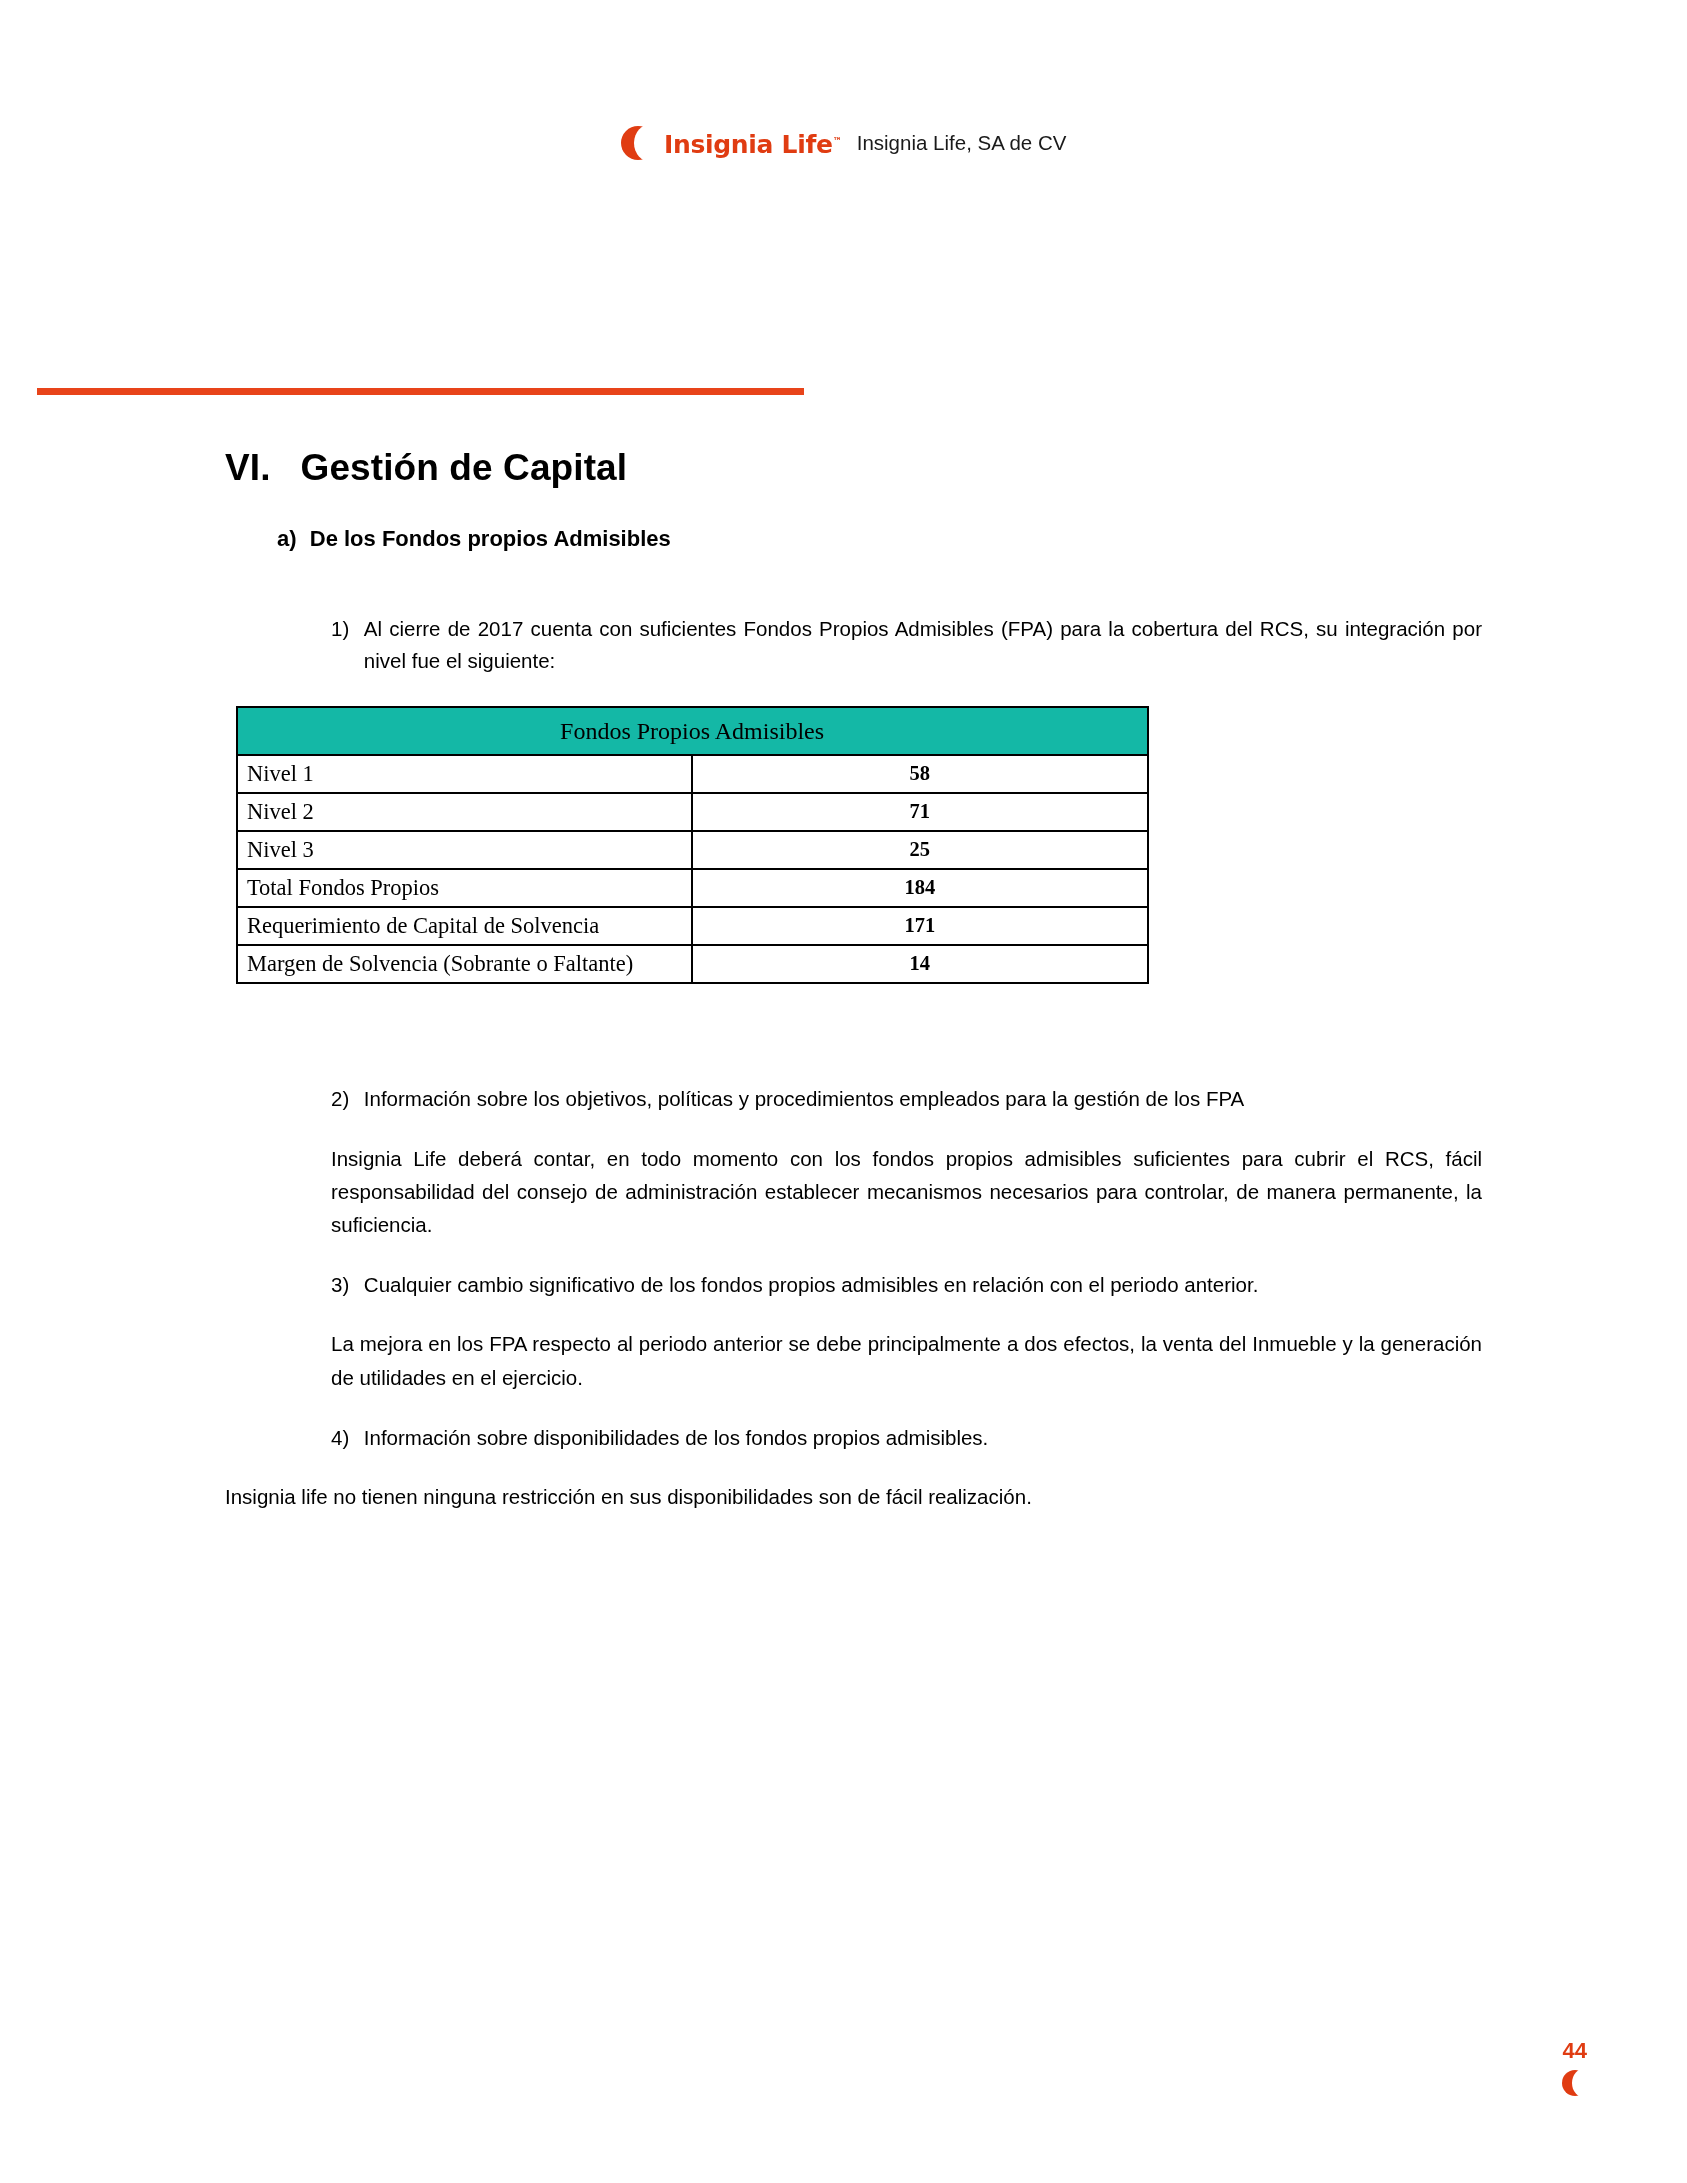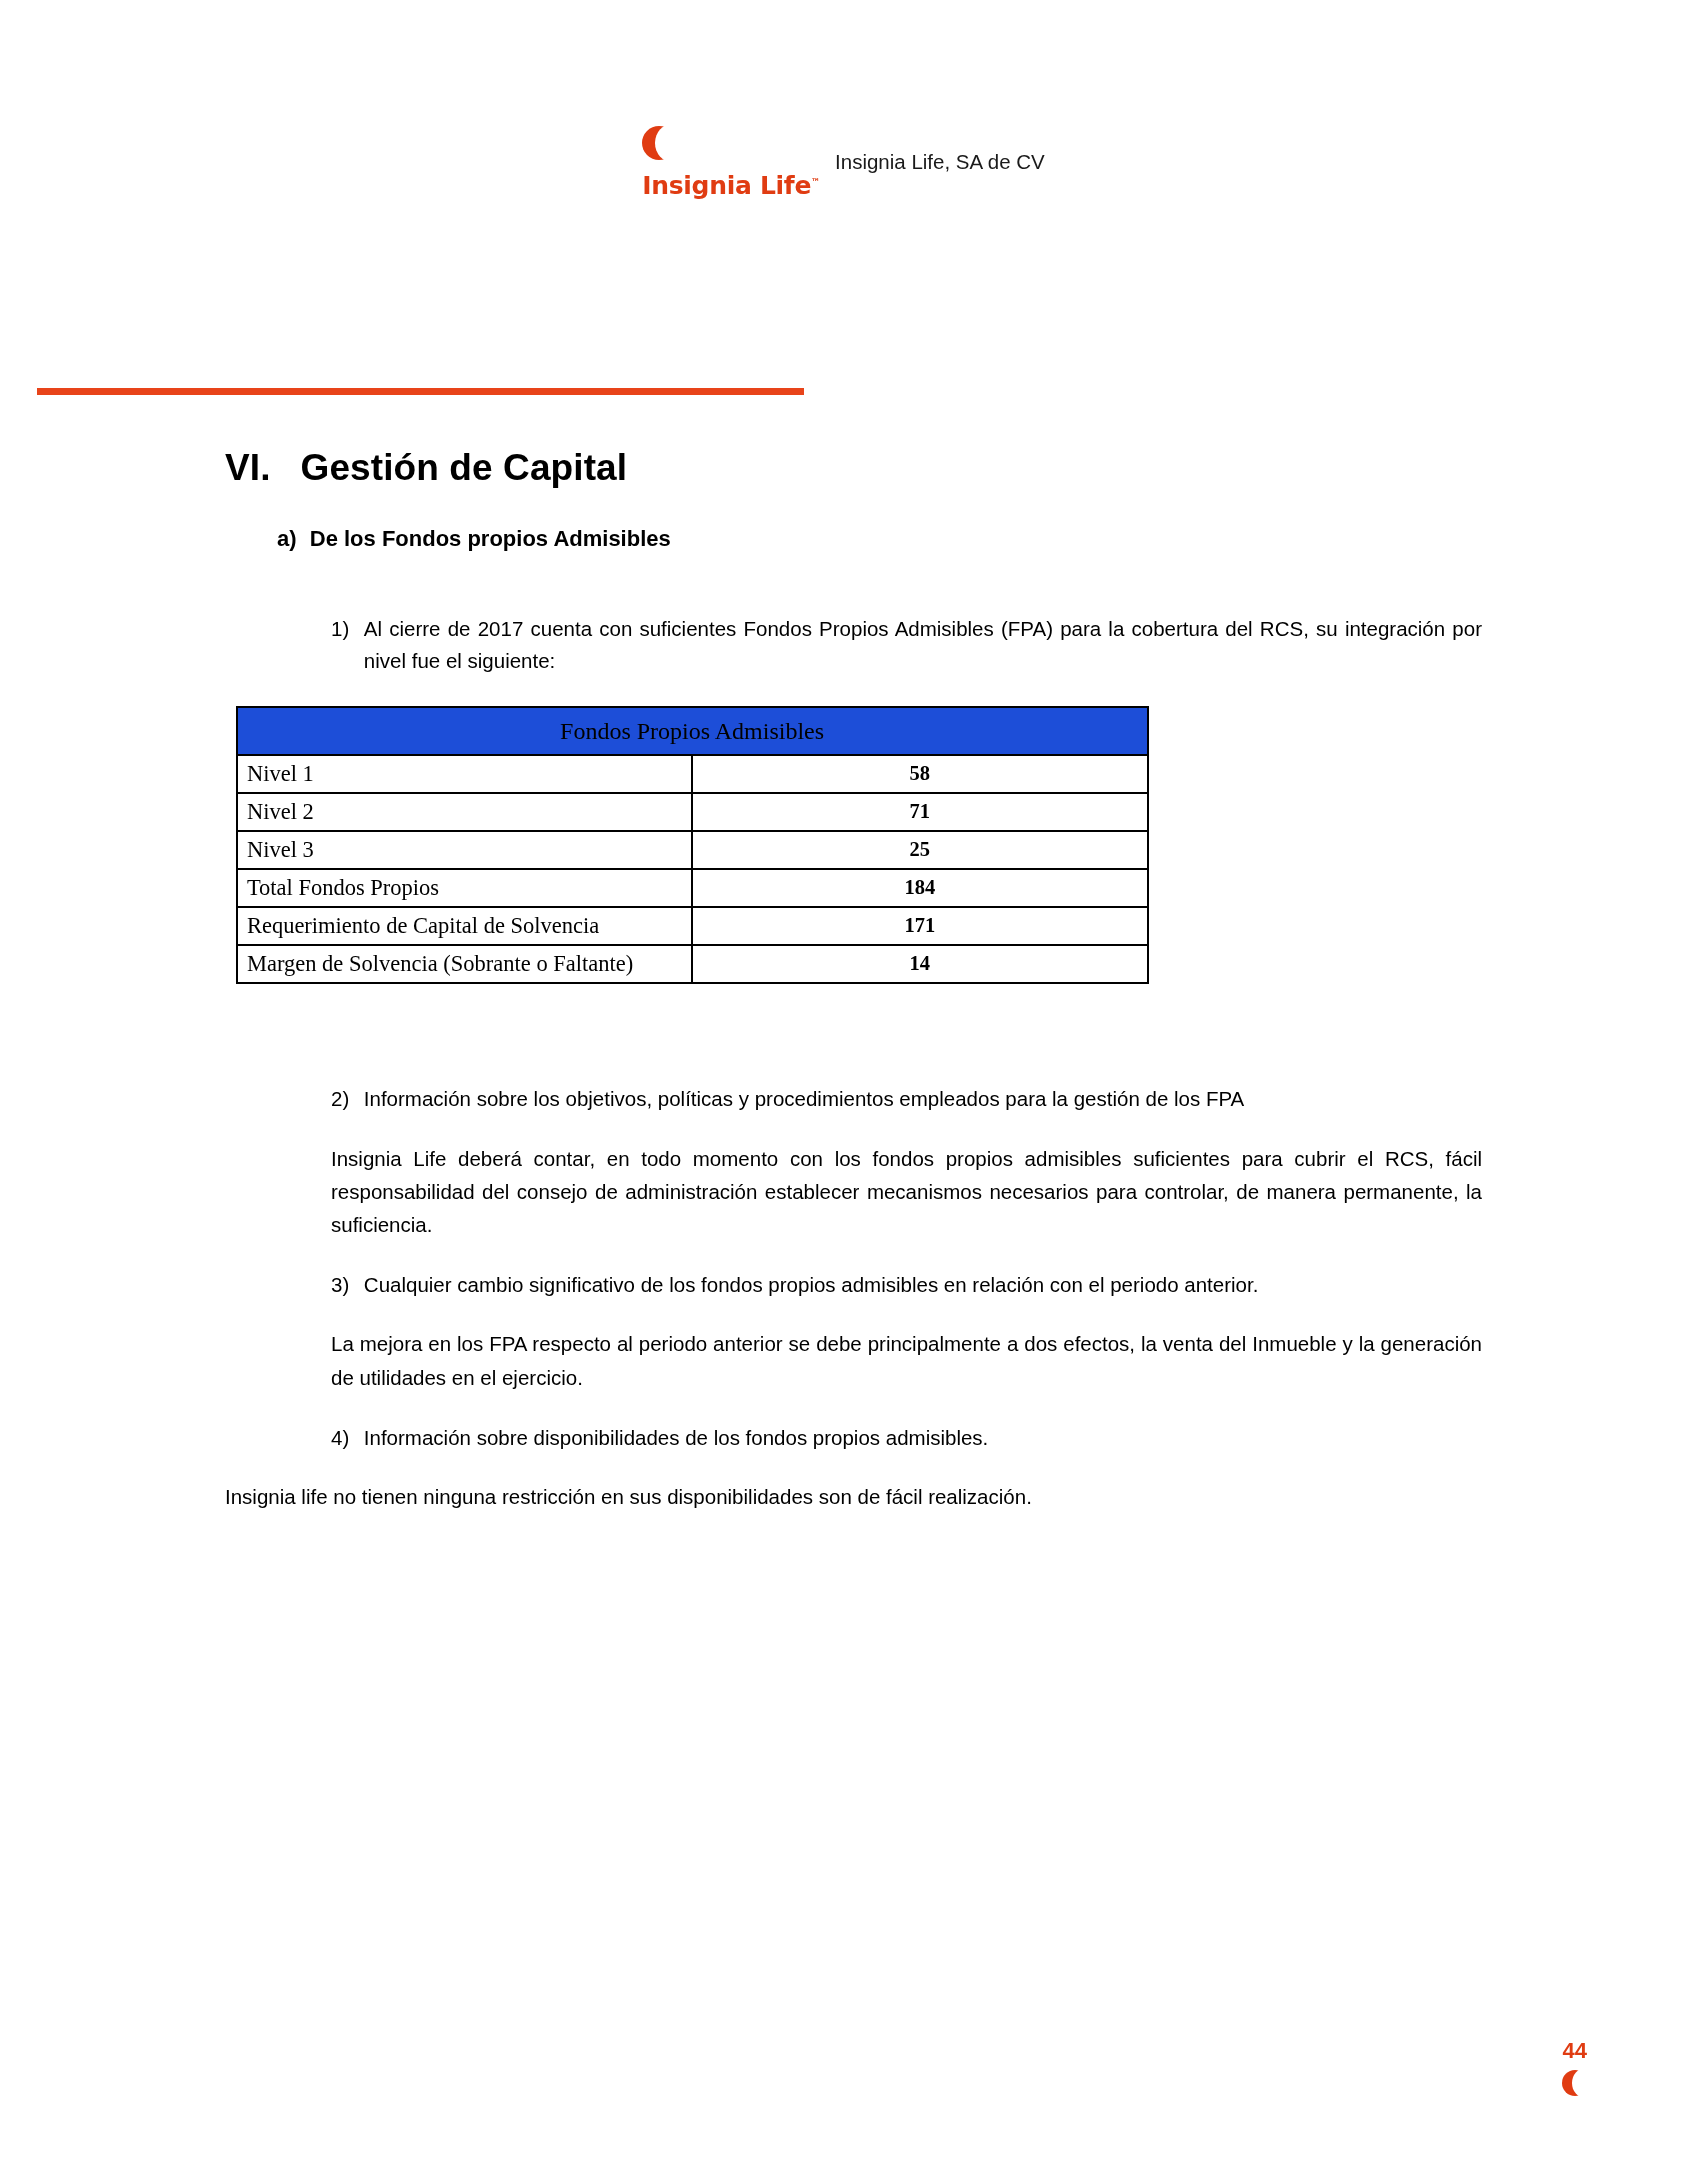--- a/index.html
+++ b/index.html
@@ -23,23 +23,22 @@
     position: absolute;
     top: 126px;
     left: 0;
     width: 100%;
     display: flex;
     justify-content: center;
     align-items: center;
   }
   .brand {
     display: flex;
-    align-items: flex-start;
+    align-items: center;
     gap: 9.3px;
-    flex-direction: column;
   }
   .brand-mark {
     width: 34px;
     height: 34px;
     position: relative;
     flex: none;
   }
   .brand-mark .moon {
     position: absolute;
     left: 0;
@@ -153,21 +152,21 @@
   table.fpa td, table.fpa th {
     border: 2px solid #000000;
     padding: 4px 9.3px;
     font-size: 22.5px;
     line-height: 1.25;
     vertical-align: middle;
   }
   table.fpa th.title {
     text-align: center;
     font-weight: normal;
-    background: #1d4ed8;
+    background: #14b8a6;
     font-size: 24px;
     padding: 8px 0;
   }
   table.fpa td.label {
     text-align: left;
     width: 629px;
   }
   table.fpa td.value {
     text-align: center;
     font-weight: bold;

